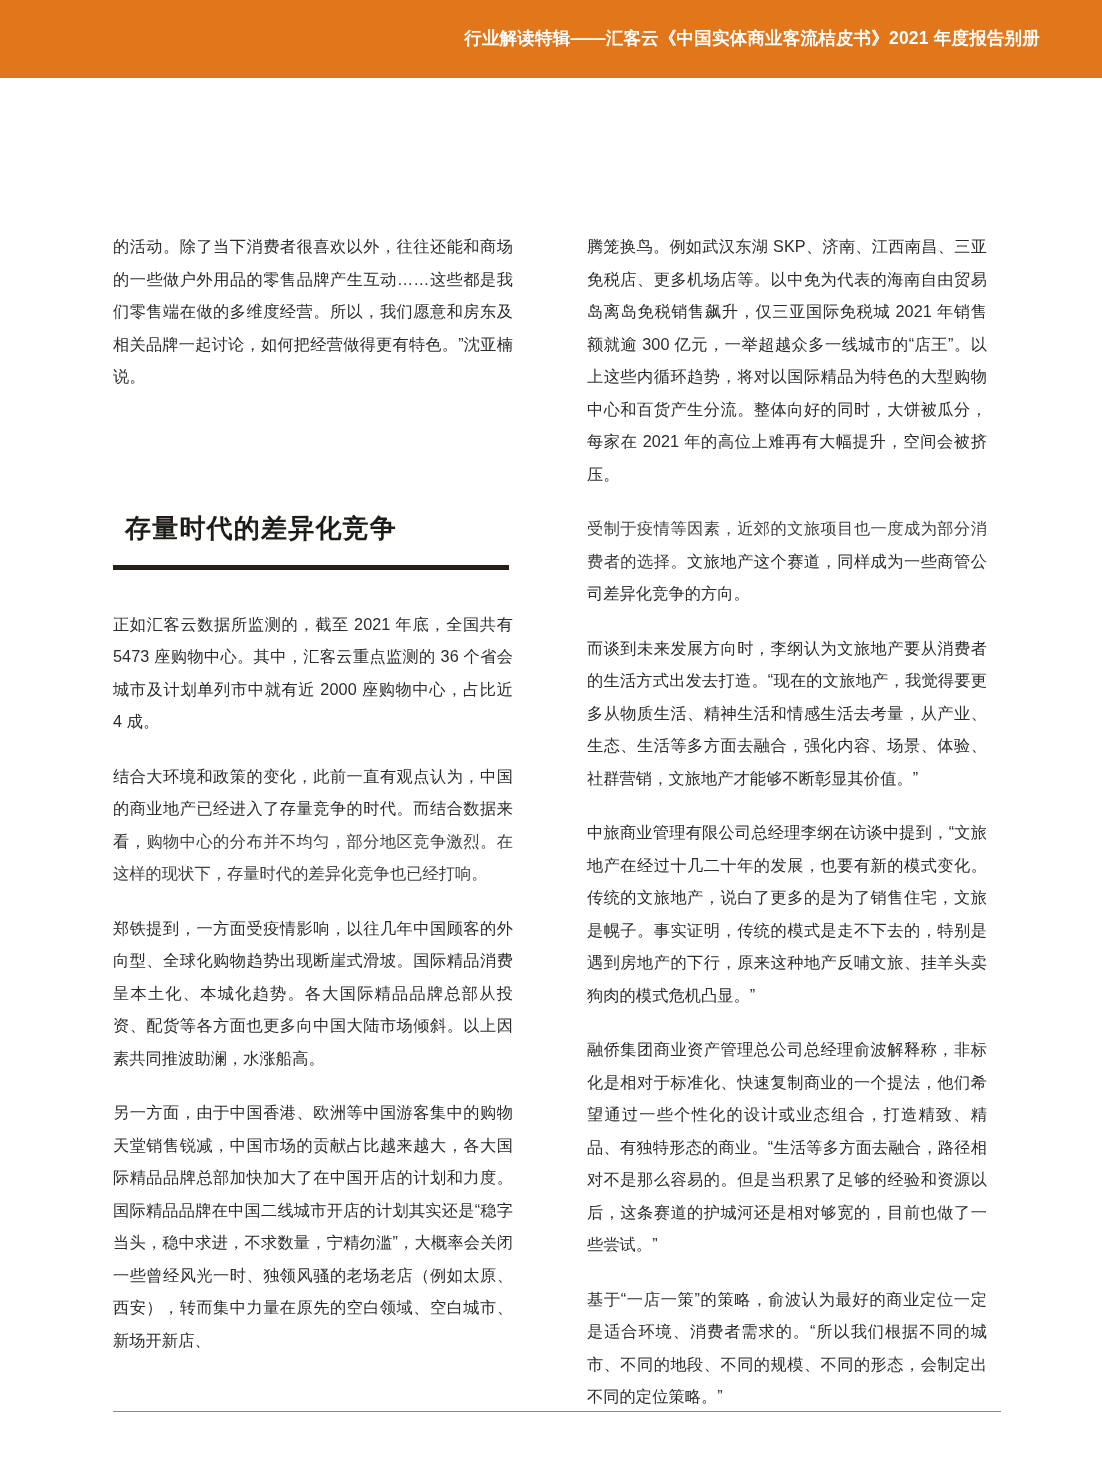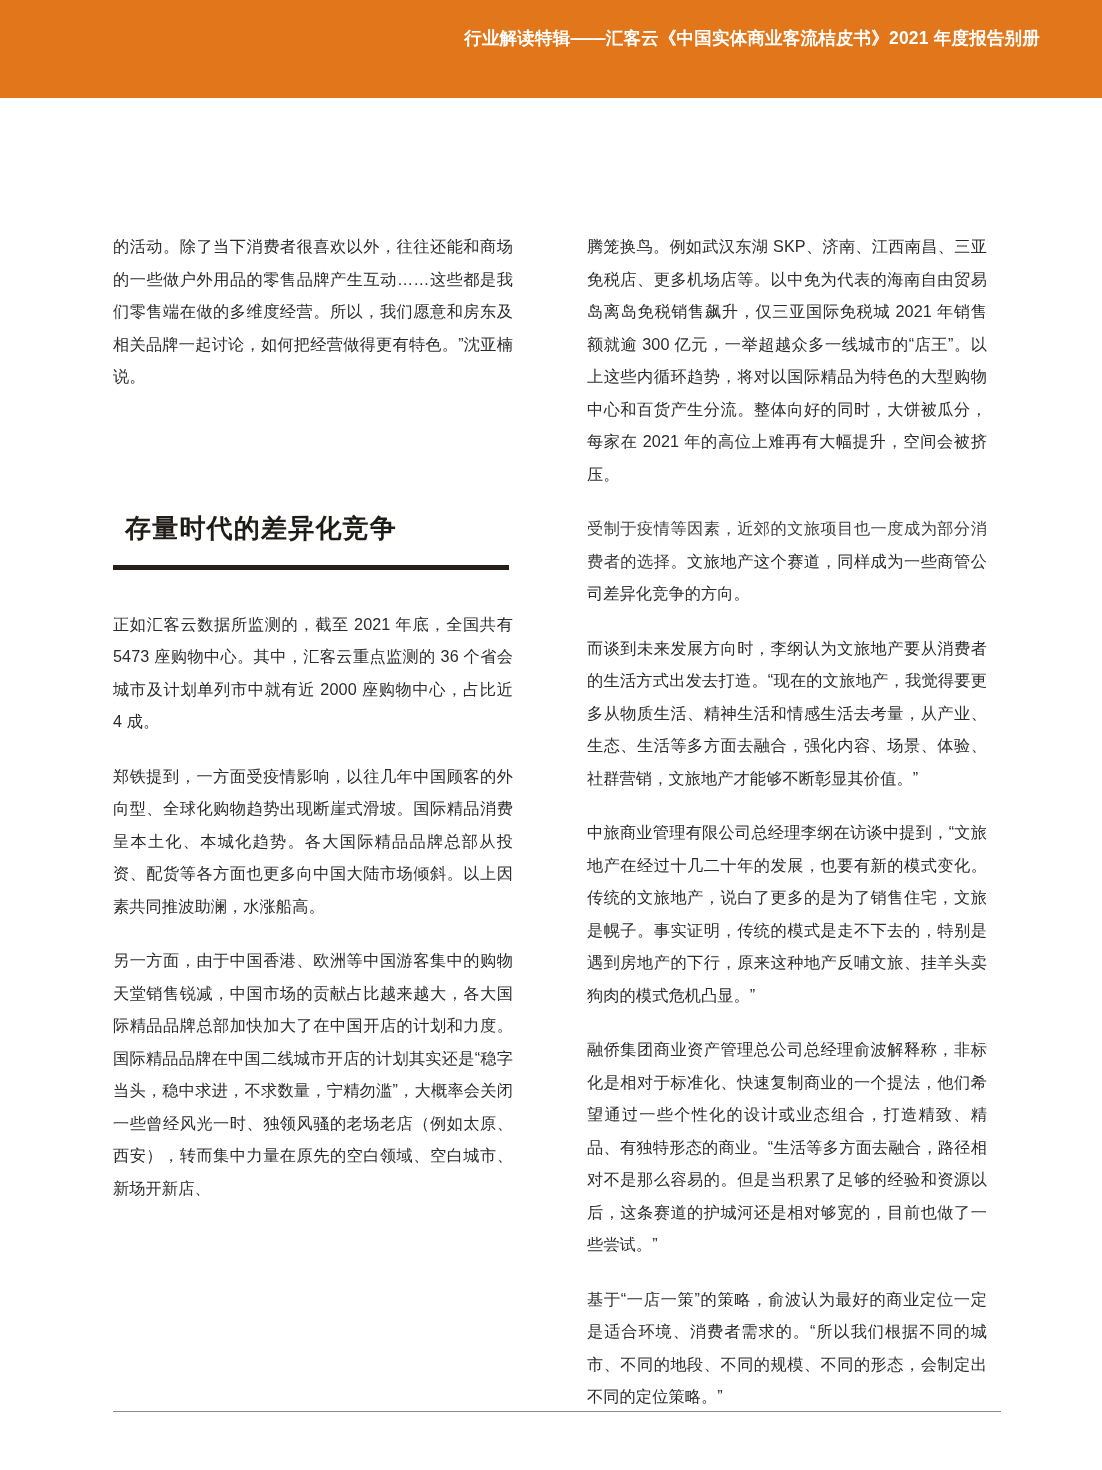--- a/index.html
+++ b/index.html
@@ -15,21 +15,21 @@
     position: relative;
     overflow: hidden;
   }
 
   
   .header-band {
     position: absolute;
     left: 0;
     top: 0;
     width: 1102px;
-    height: 98px;
+    height: 78px;
     background: #e2761a;
   }
   .header-title {
     position: absolute;
     right: 62px;
     top: 30px;
     font-size: 17.5px;
     font-weight: bold;
     color: #ffffff;
     letter-spacing: 0.2px;
@@ -127,20 +127,21 @@
 
     <div class="section-heading-block">
       <div class="spacer-before-heading"></div>
       <h2 class="section-heading">存量时代的差异化竞争</h2>
       <div class="heading-rule"></div>
       <div class="spacer-after-heading"></div>
     </div>
 
     <p class="para">正如汇客云数据所监测的，截至 2021 年底，全国共有 5473 座购物中心。其中，汇客云重点监测的 36 个省会城市及计划单列市中就有近 2000 座购物中心，占比近 4 成。</p>
 
+    <p class="para"><span>结合大环境和政策的变化，此前一直有观点认为，中国的商业地产已经进入了存量竞争的时代。而结合数据来看，</span><span class="hl">购物中心的分布并不均匀，部分地区竞争激烈。在这样的现状下，存量时代的差异化竞争也已经打响。</span></p>
 
 
     <p class="para">郑铁提到，一方面受疫情影响，以往几年中国顾客的外向型、全球化购物趋势出现断崖式滑坡。国际精品消费呈本土化、本城化趋势。各大国际精品品牌总部从投资、配货等各方面也更多向中国大陆市场倾斜。以上因素共同推波助澜，水涨船高。</p>
 
     <p class="para">另一方面，由于中国香港、欧洲等中国游客集中的购物天堂销售锐减，中国市场的贡献占比越来越大，各大国际精品品牌总部加快加大了在中国开店的计划和力度。国际精品品牌在中国二线城市开店的计划其实还是“稳字当头，稳中求进，不求数量，宁精勿滥”，大概率会关闭一些曾经风光一时、独领风骚的老场老店（例如太原、西安），转而集中力量在原先的空白领域、空白城市、新场开新店、</p>
   </div>
 
   <div class="column column-right">
 
     <p class="para">腾笼换鸟。例如武汉东湖 SKP、济南、江西南昌、三亚免税店、更多机场店等。以中免为代表的海南自由贸易岛离岛免税销售飙升，仅三亚国际免税城 2021 年销售额就逾 300 亿元，一举超越众多一线城市的“店王”。以上这些内循环趋势，将对以国际精品为特色的大型购物中心和百货产生分流。整体向好的同时，大饼被瓜分，每家在 2021 年的高位上难再有大幅提升，空间会被挤压。</p>

